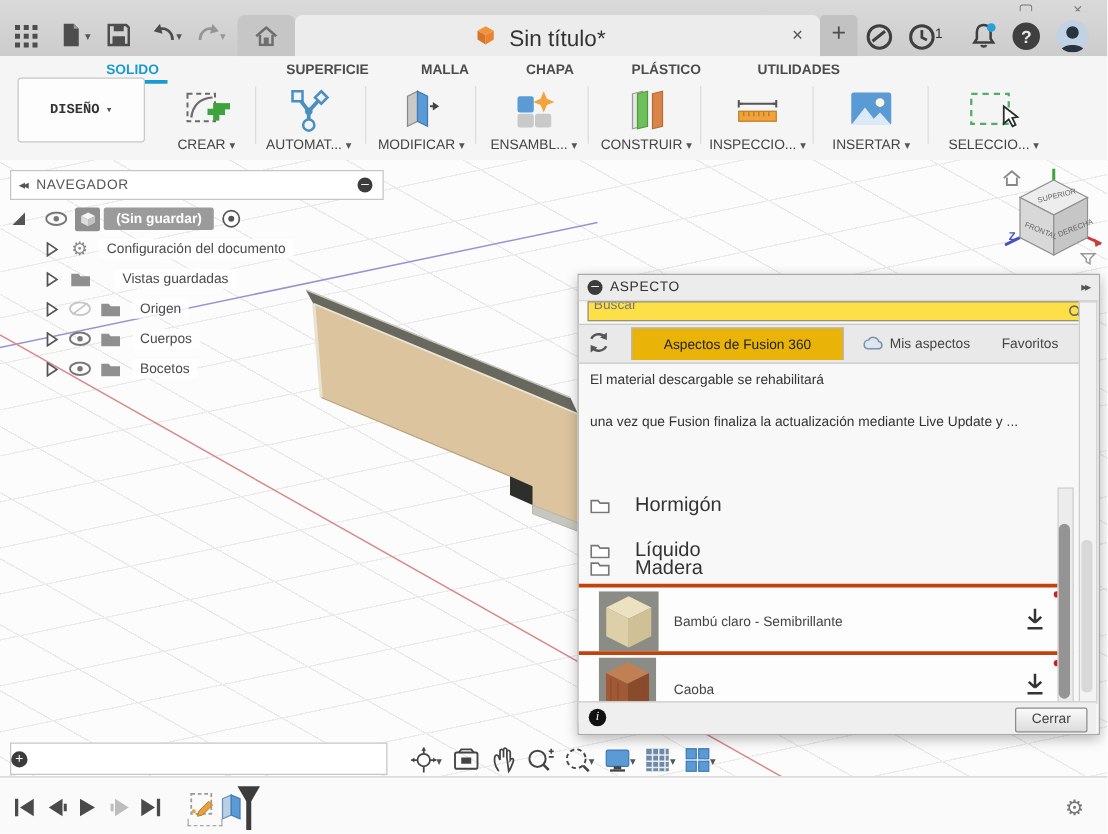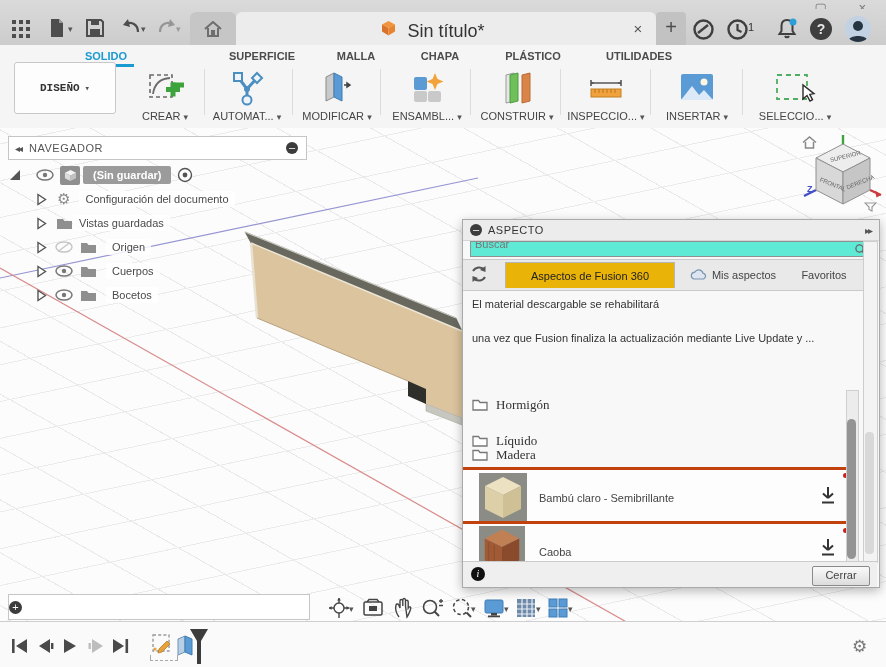--- a/index.html
+++ b/index.html
@@ -50,28 +50,28 @@
   .trow{height:22px;display:flex;align-items:center;font-size:11px;color:#4a4a4a;}
   .tlabel{background:rgba(255,255,255,.82);padding:2px 6px;border-radius:2px;white-space:nowrap;}
   .rootpill{background:#9b9b9b;color:#fff;font-weight:bold;padding:3px 10px;border-radius:2px;}
   .gear{color:#8a8a8a;font-size:15px;}
   
   .panel{left:462px;top:91px;width:416px;height:367px;background:#f8f8f8;border:1px solid #a9a9a9;
          box-shadow:0 3px 10px rgba(0,0,0,.28);}
   .phdr{left:0;top:0;width:100%;height:20px;background:#ececec;border-bottom:1px solid #d5d5d5;
         display:flex;align-items:center;}
   .phdr .t{font-size:11px;color:#333;margin-left:6px;letter-spacing:.5px;}
-  .searchbox{left:7px;top:21px;width:400px;height:14px;background:#5eead4;border:1px solid #909090;overflow:hidden;}
+  .searchbox{left:7px;top:21px;width:400px;height:14px;background:#fde047;border:1px solid #909090;overflow:hidden;}
   .searchbox .ph{font-size:11px;color:#777;margin:-4px 0 0 4px;}
   .tabsrow{left:0;top:39px;width:414px;height:30px;background:#e9e9e9;
            border-top:1px solid #c9c9c9;border-bottom:1px solid #c9c9c9;}
   .ptab{top:2px;height:25px;font-size:11px;color:#444;display:flex;align-items:center;justify-content:center;gap:5px;}
   .ptab.active{background:#eab308;border:1px solid #b5b5b5;border-bottom:none;color:#222;text-align:center;}
   .pmsg{font-size:11px;color:#333;white-space:nowrap;}
-  .frow{height:25px;display:flex;align-items:center;gap:8px;font-size:13px;color:#333;font-family:Liberation Serif, serif;}
+  .frow{height:25px;display:flex;align-items:center;gap:20px;font-size:16px;color:#333;}
   .matrow{left:0;top:0;width:396px;height:54px;background:#fdfdfd;border-top:3px solid #c2410c;}
   .matname{font-size:11px;color:#444;}
   .reddot{width:5px;height:5px;border-radius:50%;background:#cc2020;}
   .scrolltrack{background:#ececec;border:1px solid #cfcfcf;}
   .scrollthumb{background:#949494;border-radius:5px;}
   .pfoot{left:0;top:341px;width:414px;height:25px;background:#efefef;border-top:1px solid #cccccc;}
   .infoicon{width:14px;height:14px;border-radius:50%;background:#111;color:#fff;font-size:10px;
             font-family:"Liberation Serif",serif;font-style:italic;text-align:center;line-height:14px;}
   .closebtn{left:349px;top:4px;width:56px;height:18px;background:linear-gradient(#fafafa,#dcdcdc);
             border:1px solid #8a8a8a;border-radius:2px;font-size:11px;color:#444;
@@ -359,21 +359,21 @@
     <span class="tlabel" style="margin-left:9px">Configuración del documento</span>
   </div>
 
   <div class="abs trow" style="left:36px;top:84px">
     <svg width="11" height="13" viewBox="0 0 11 13">
         <polygon points="2,1.5 2,11.5 9.5,6.5" fill="#fff" stroke="#555" stroke-width="1.4"></polygon>
       </svg>
     <svg width="17" height="13" viewBox="0 0 17 13" style="margin-left:9px">
         <path d="M1 2 h6 l1.5 2 H16 v8 H1 Z" fill="#8f8f8f"></path>
       </svg>
-    <span class="tlabel" style="margin-left:0">Vistas guardadas</span>
+    <span class="tlabel" style="margin-left:19px">Vistas guardadas</span>
   </div>
 
   <div class="abs trow" style="left:36px;top:108px">
     <svg width="11" height="13" viewBox="0 0 11 13">
         <polygon points="2,1.5 2,11.5 9.5,6.5" fill="#fff" stroke="#555" stroke-width="1.4"></polygon>
       </svg>
     <svg width="18" height="12" viewBox="0 0 18 12" style="margin-left:8px;opacity:.55">
         <ellipse cx="9" cy="6" rx="8" ry="5" fill="none" stroke="#999" stroke-width="1.4"></ellipse>
         <line x1="3" y1="10.5" x2="15" y2="1.5" stroke="#999" stroke-width="1.4"></line>
       </svg>

